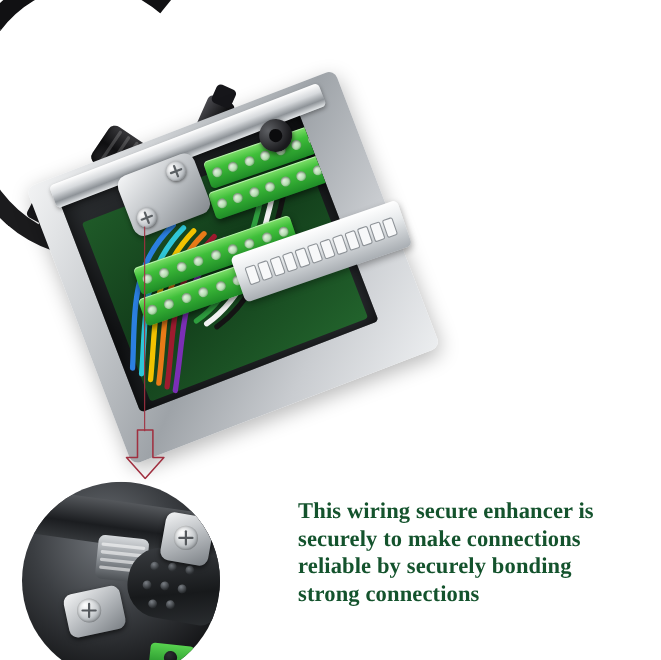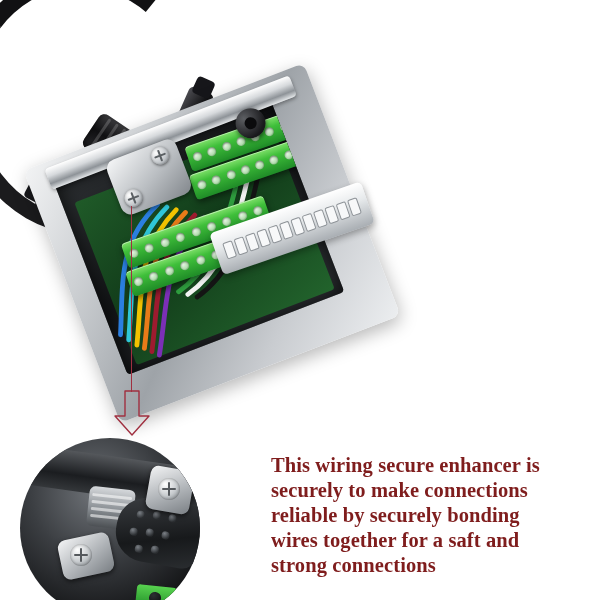--- a/index.html
+++ b/index.html
@@ -423,21 +423,21 @@
     border-radius: 50%;
     background: radial-gradient(circle at 35% 30%,#2c2f32,#0a0c0d);
   }
 
   
   .caption {
     position: absolute;
     left: 271px;
     top: 453px;
     width: 320px;
-    color: #7f1d1d;
+    color: #14532d;
     font-family: "Liberation Serif", serif;
     font-weight: bold;
     font-size: 20.5px;
     line-height: 25px;
     letter-spacing: .1px;
   }
   .caption .ln { display: block; white-space: nowrap; }
 </style>
 </head>
 <body>
@@ -595,17 +595,16 @@
       <div class="inset-screw" style="left:50px;top:106px"></div>
 
       <div class="inset-green"></div>
     </div>
   </div>
 
   <div class="caption">
     <span class="ln">This wiring secure enhancer is</span>
     <span class="ln">securely to make connections</span>
     <span class="ln">reliable by securely bonding</span>
-    <span class="ln">wires together for a saft and</span>
     <span class="ln">strong connections</span>
   </div>
 
 </div>
 
 </body></html>

